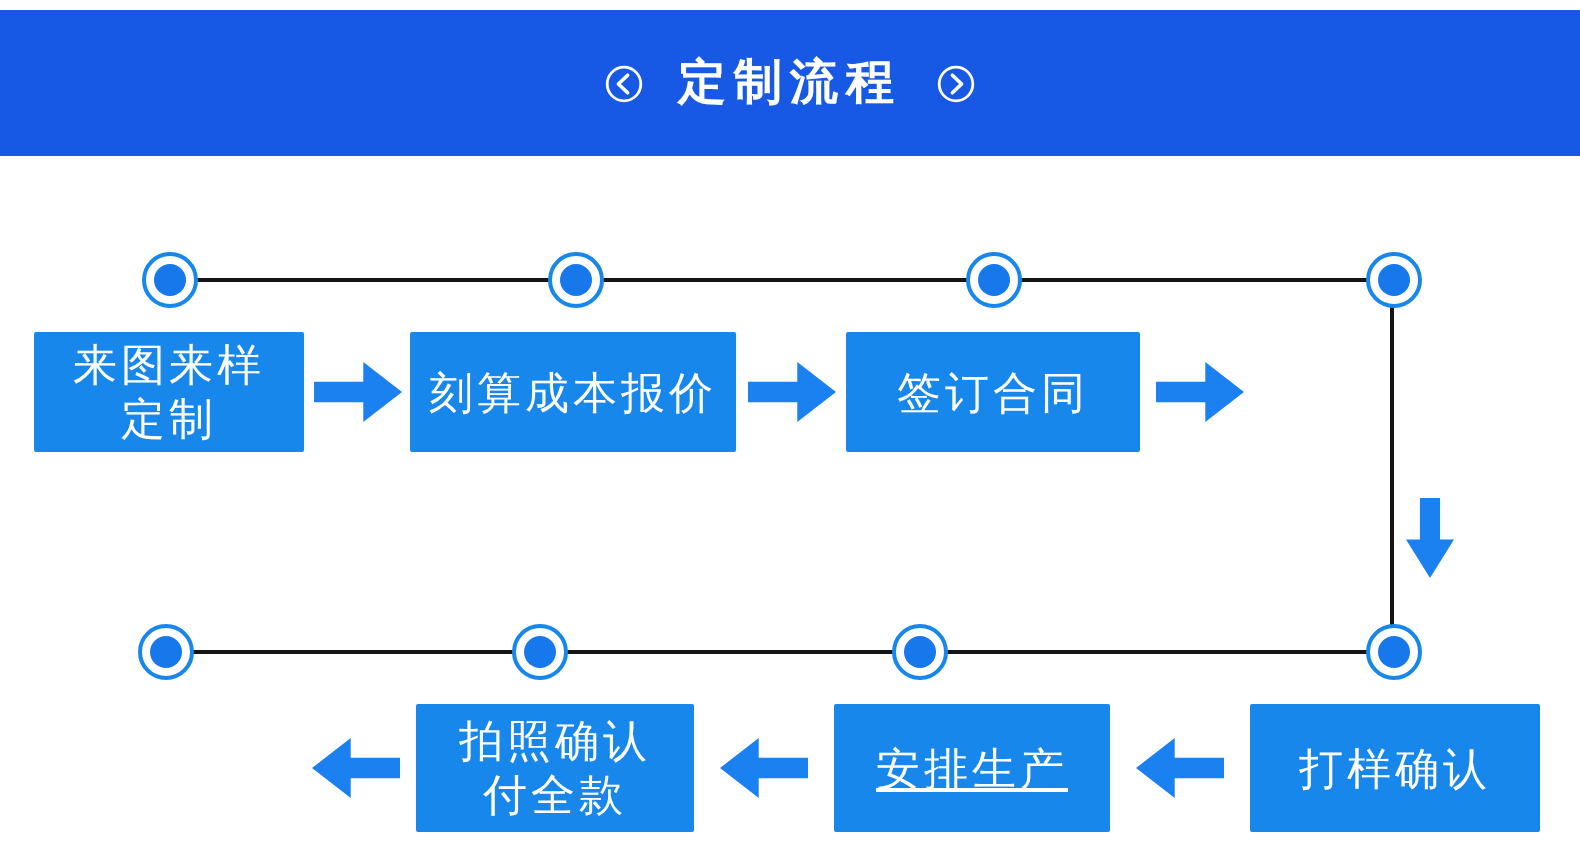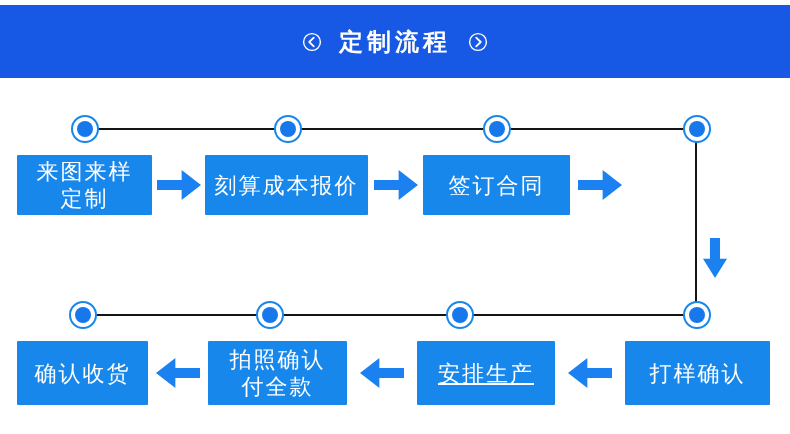--- a/index.html
+++ b/index.html
@@ -20,21 +20,21 @@
   .banner{
     position:absolute;left:0;top:5px;width:790px;height:73px;
     background:var(--header-bg);
     display:flex;align-items:center;justify-content:center;gap:17px;
   }
   .banner h1{
     margin:0;color:var(--text);font-size:24px;font-weight:700;letter-spacing:4px;line-height:1;
   }
   .chev{width:20px;height:20px;display:block;}
   
-  .diagram{position:absolute;left:0;top:0;width:790px;height:332px;}
+  .diagram{position:absolute;left:0;top:11px;width:790px;height:332px;}
   .hline,.vline{position:absolute;background:var(--line);}
   .hline{height:2px;}
   .vline{width:2px;}
   .node{
     position:absolute;width:28px;height:28px;border-radius:50%;
     border:2px solid var(--node-ring);background:#fff;box-sizing:border-box;
   }
   .node::after{
     content:"";position:absolute;left:50%;top:50%;transform:translate(-50%,-50%);
     width:16px;height:16px;border-radius:50%;background:var(--node-dot);
@@ -90,21 +90,20 @@
 定制</div>
     <div class="step" style="left:423px;top:155px;width:147px;height:60px;">签订合同</div>
     <div class="step" style="left:205px;top:155px;width:163px;height:60px;">刻算成本报价</div>
 
     <div class="arrow right" style="left:157px;"></div>
     <div class="arrow right" style="left:374px;"></div>
     <div class="arrow right" style="left:578px;"></div>
 
     <div class="arrow down"></div>
 
-    <div class="step" style="left:17px;top:341px;width:131px;height:64px;">确认收货</div>
     <div class="step" style="left:208px;top:341px;width:139px;height:64px;">拍照确认
 付全款</div>
     <div class="step" style="left:417px;top:341px;width:138px;height:64px;text-decoration:underline;">安排生产</div>
     <div class="step" style="left:625px;top:341px;width:145px;height:64px;">打样确认</div>
 
     <div class="arrow left" style="left:156px;"></div>
     <div class="arrow left" style="left:360px;"></div>
     <div class="arrow left" style="left:568px;"></div>
 
   </div>

